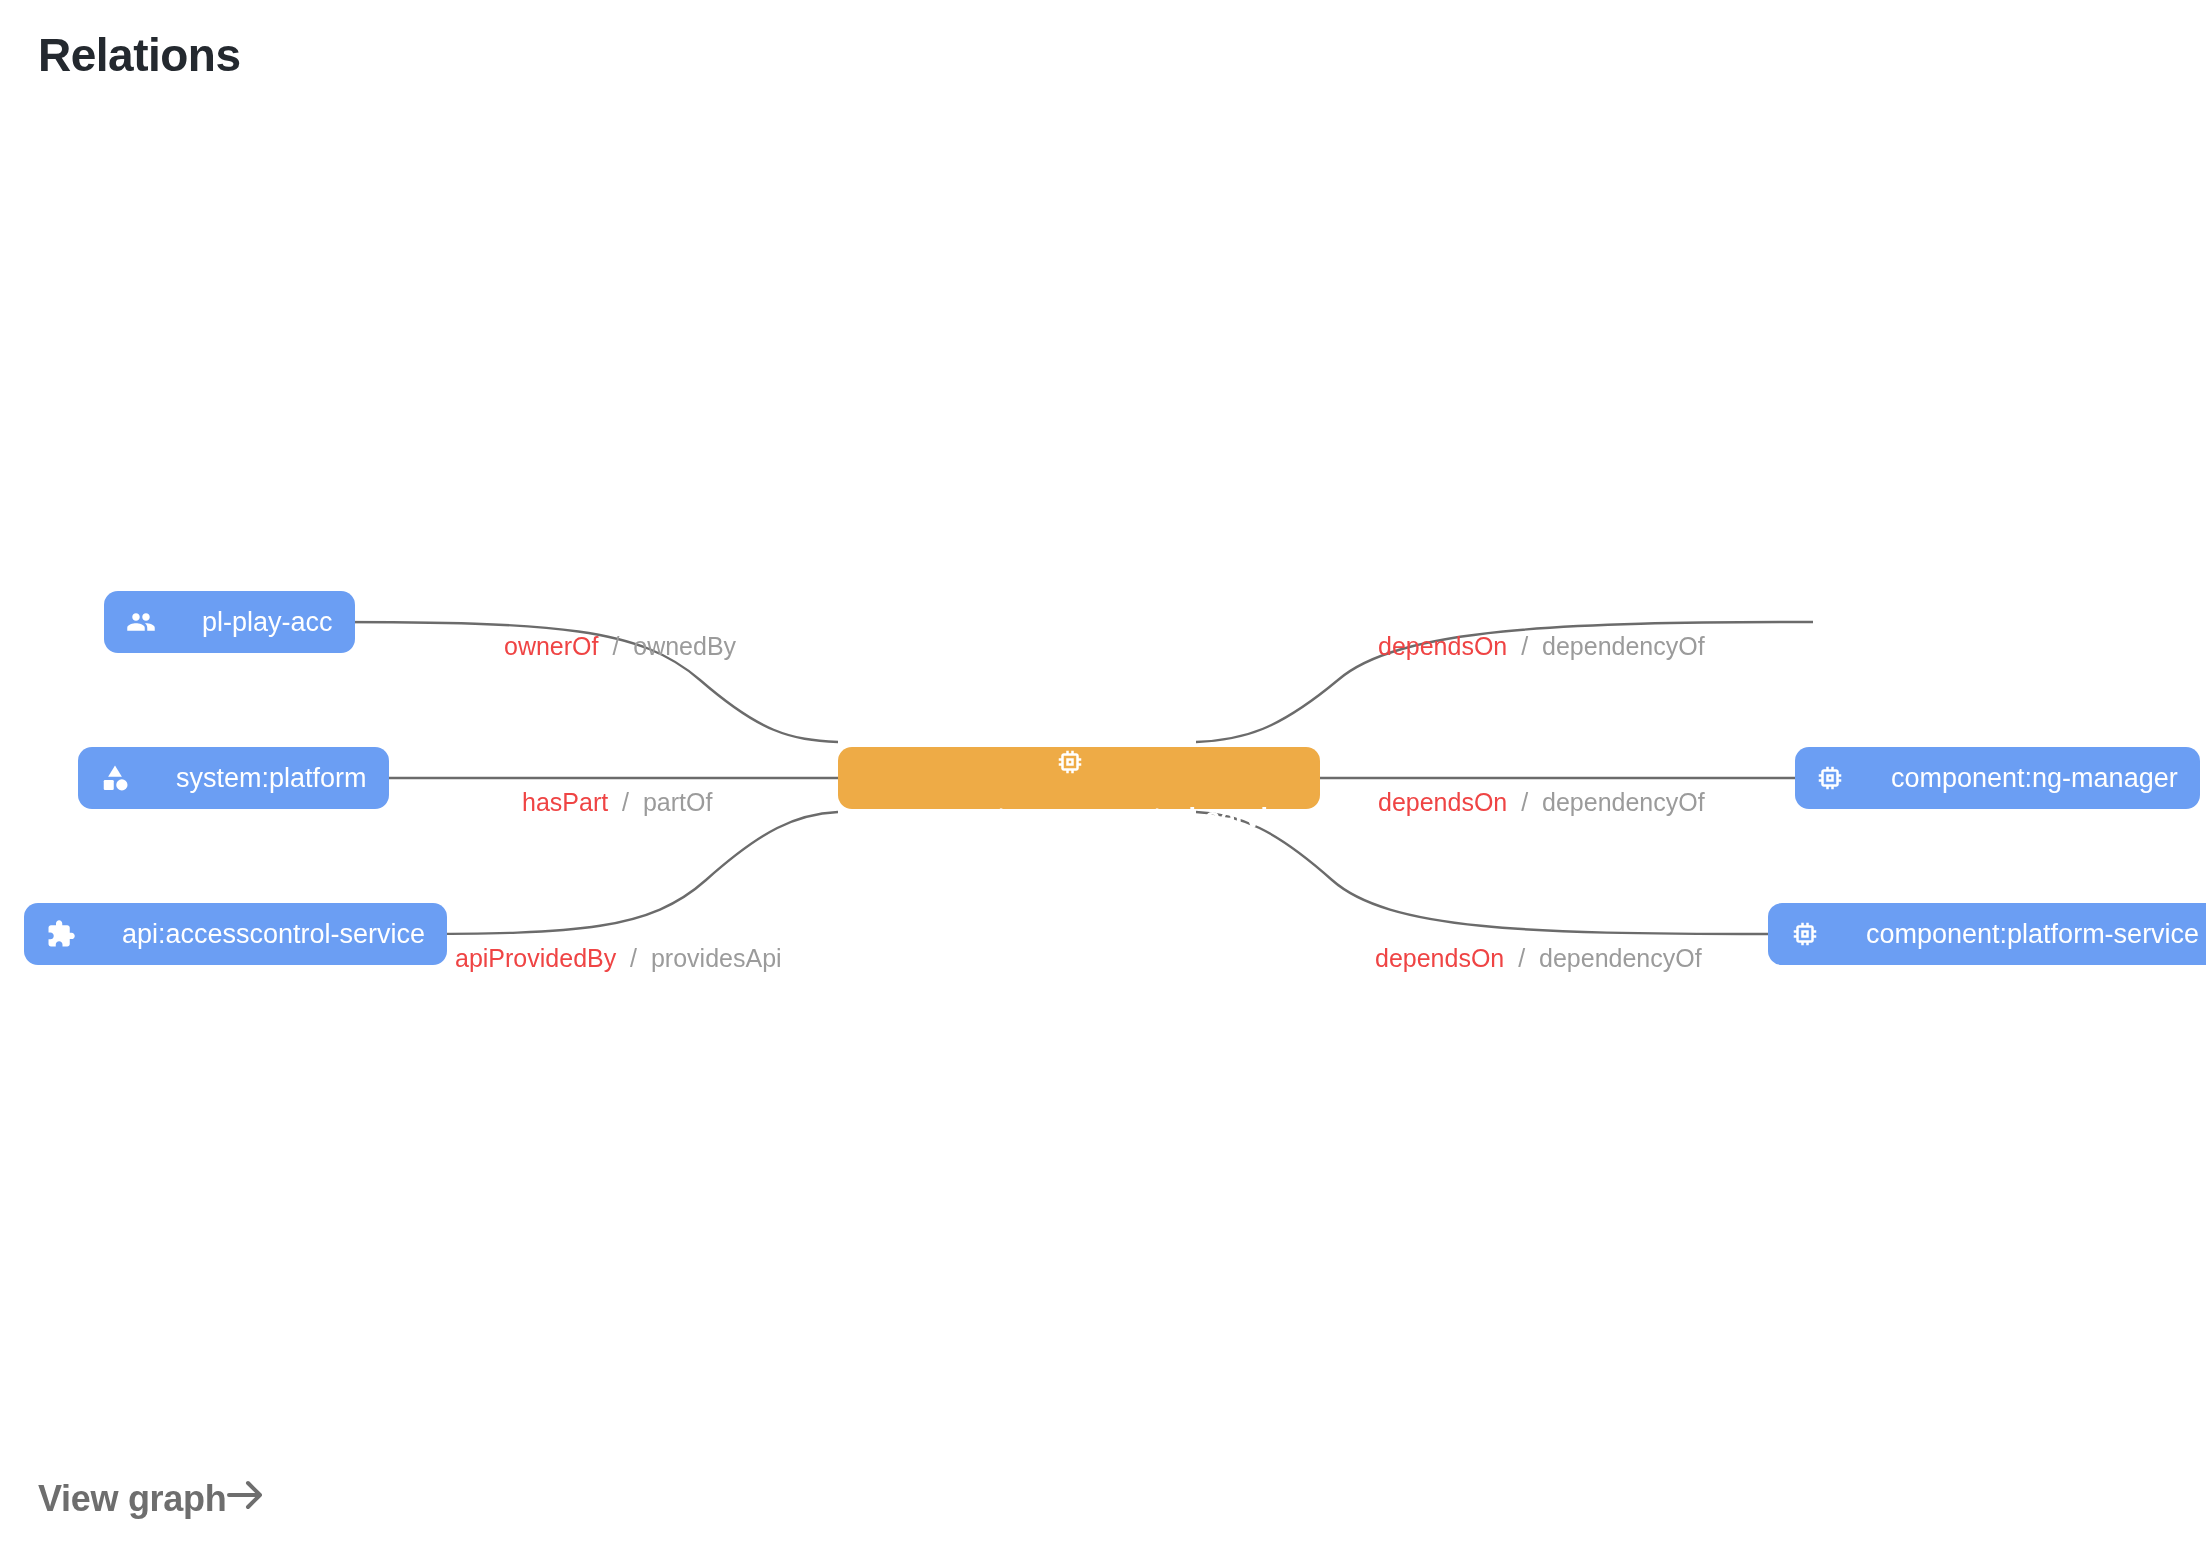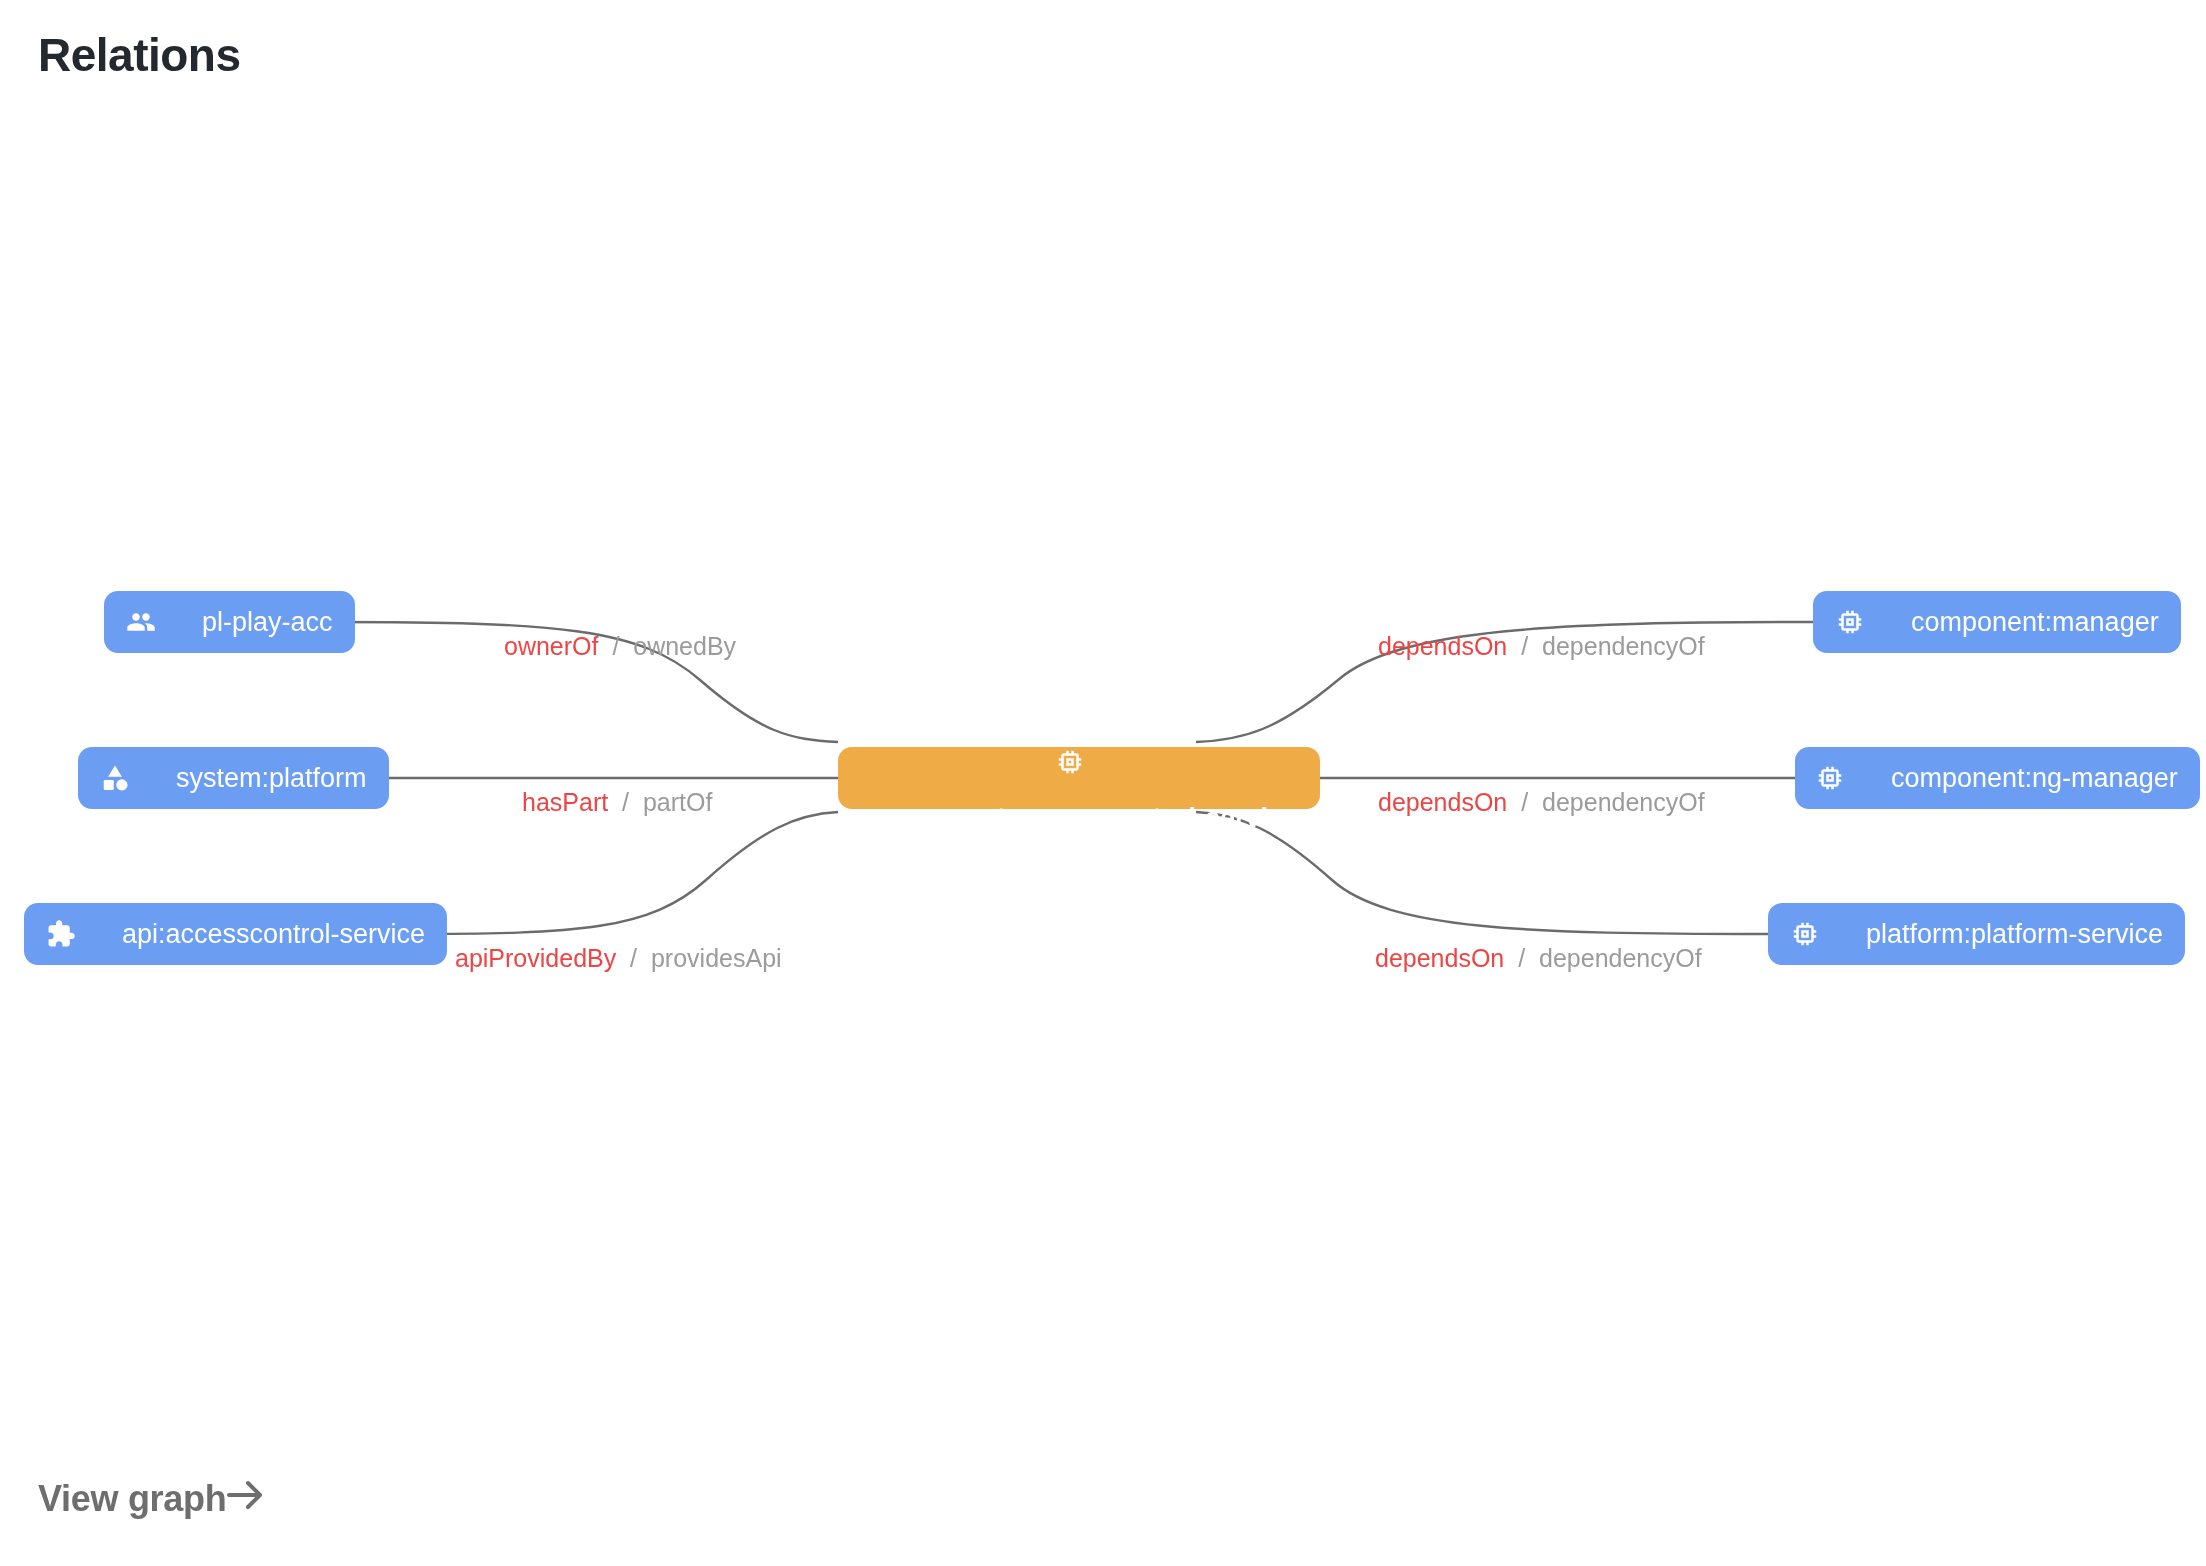--- a/index.html
+++ b/index.html
@@ -162,45 +162,37 @@
 
   <div class="node node-orange" style="left:838px; top:747px;flex-direction:column;">
     <span class="node-icon">
       <svg width="30" height="30" viewBox="0 0 24 24">
           <path d="M15 9H9v6h6V9zm-2 4h-2v-2h2v2zm8-2V9h-2V7c0-1.1-.9-2-2-2h-2V3h-2v2h-2V3H9v2H7c-1.1 0-2 .9-2 2v2H3v2h2v2H3v2h2v2c0 1.1.9 2 2 2h2v2h2v-2h2v2h2v-2h2c1.1 0 2-.9 2-2v-2h2v-2h-2v-2h2zm-4 6H7V7h10v10z"></path>
         </svg>
     </span>
     <span class="node-label">component:accesscontrol-service</span>
   </div>
 
-  <div class="node node-blue" style="left:1813px; top:591px;">
+
+  <div class="node node-blue" style="left:1795px; top:747px;padding-left:20px;">
     <span class="node-icon">
       <svg width="30" height="30" viewBox="0 0 24 24">
           <path d="M15 9H9v6h6V9zm-2 4h-2v-2h2v2zm8-2V9h-2V7c0-1.1-.9-2-2-2h-2V3h-2v2h-2V3H9v2H7c-1.1 0-2 .9-2 2v2H3v2h2v2H3v2h2v2c0 1.1.9 2 2 2h2v2h2v-2h2v2h2v-2h2c1.1 0 2-.9 2-2v-2h2v-2h-2v-2h2zm-4 6H7V7h10v10z"></path>
         </svg>
     </span>
-    <span class="node-label">component:manager</span>
-  </div>
-
-  <div class="node node-blue" style="left:1795px; top:747px;padding-left:20px;">
+    <span class="node-label">component:ng-manager</span>
+  </div>
+
+  <div class="node node-blue" style="left:1768px; top:903px;">
     <span class="node-icon">
       <svg width="30" height="30" viewBox="0 0 24 24">
           <path d="M15 9H9v6h6V9zm-2 4h-2v-2h2v2zm8-2V9h-2V7c0-1.1-.9-2-2-2h-2V3h-2v2h-2V3H9v2H7c-1.1 0-2 .9-2 2v2H3v2h2v2H3v2h2v2c0 1.1.9 2 2 2h2v2h2v-2h2v2h2v-2h2c1.1 0 2-.9 2-2v-2h2v-2h-2v-2h2zm-4 6H7V7h10v10z"></path>
         </svg>
     </span>
-    <span class="node-label">component:ng-manager</span>
-  </div>
-
-  <div class="node node-blue" style="left:1768px; top:903px;">
-    <span class="node-icon">
-      <svg width="30" height="30" viewBox="0 0 24 24">
-          <path d="M15 9H9v6h6V9zm-2 4h-2v-2h2v2zm8-2V9h-2V7c0-1.1-.9-2-2-2h-2V3h-2v2h-2V3H9v2H7c-1.1 0-2 .9-2 2v2H3v2h2v2H3v2h2v2c0 1.1.9 2 2 2h2v2h2v-2h2v2h2v-2h2c1.1 0 2-.9 2-2v-2h2v-2h-2v-2h2zm-4 6H7V7h10v10z"></path>
-        </svg>
-    </span>
-    <span class="node-label">platform:platform-service</span>
+    <span class="node-label">component:platform-service</span>
   </div>
 
   <div class="edge-label" style="left:504px; top:634px;">
     <span class="fwd">ownerOf</span>
     <span class="sep" style="white-space: pre;"> / </span>
     <span class="rev">ownedBy</span>
   </div>
 
   <div class="edge-label" style="left:522px; top:790px;">
     <span class="fwd">hasPart</span>

